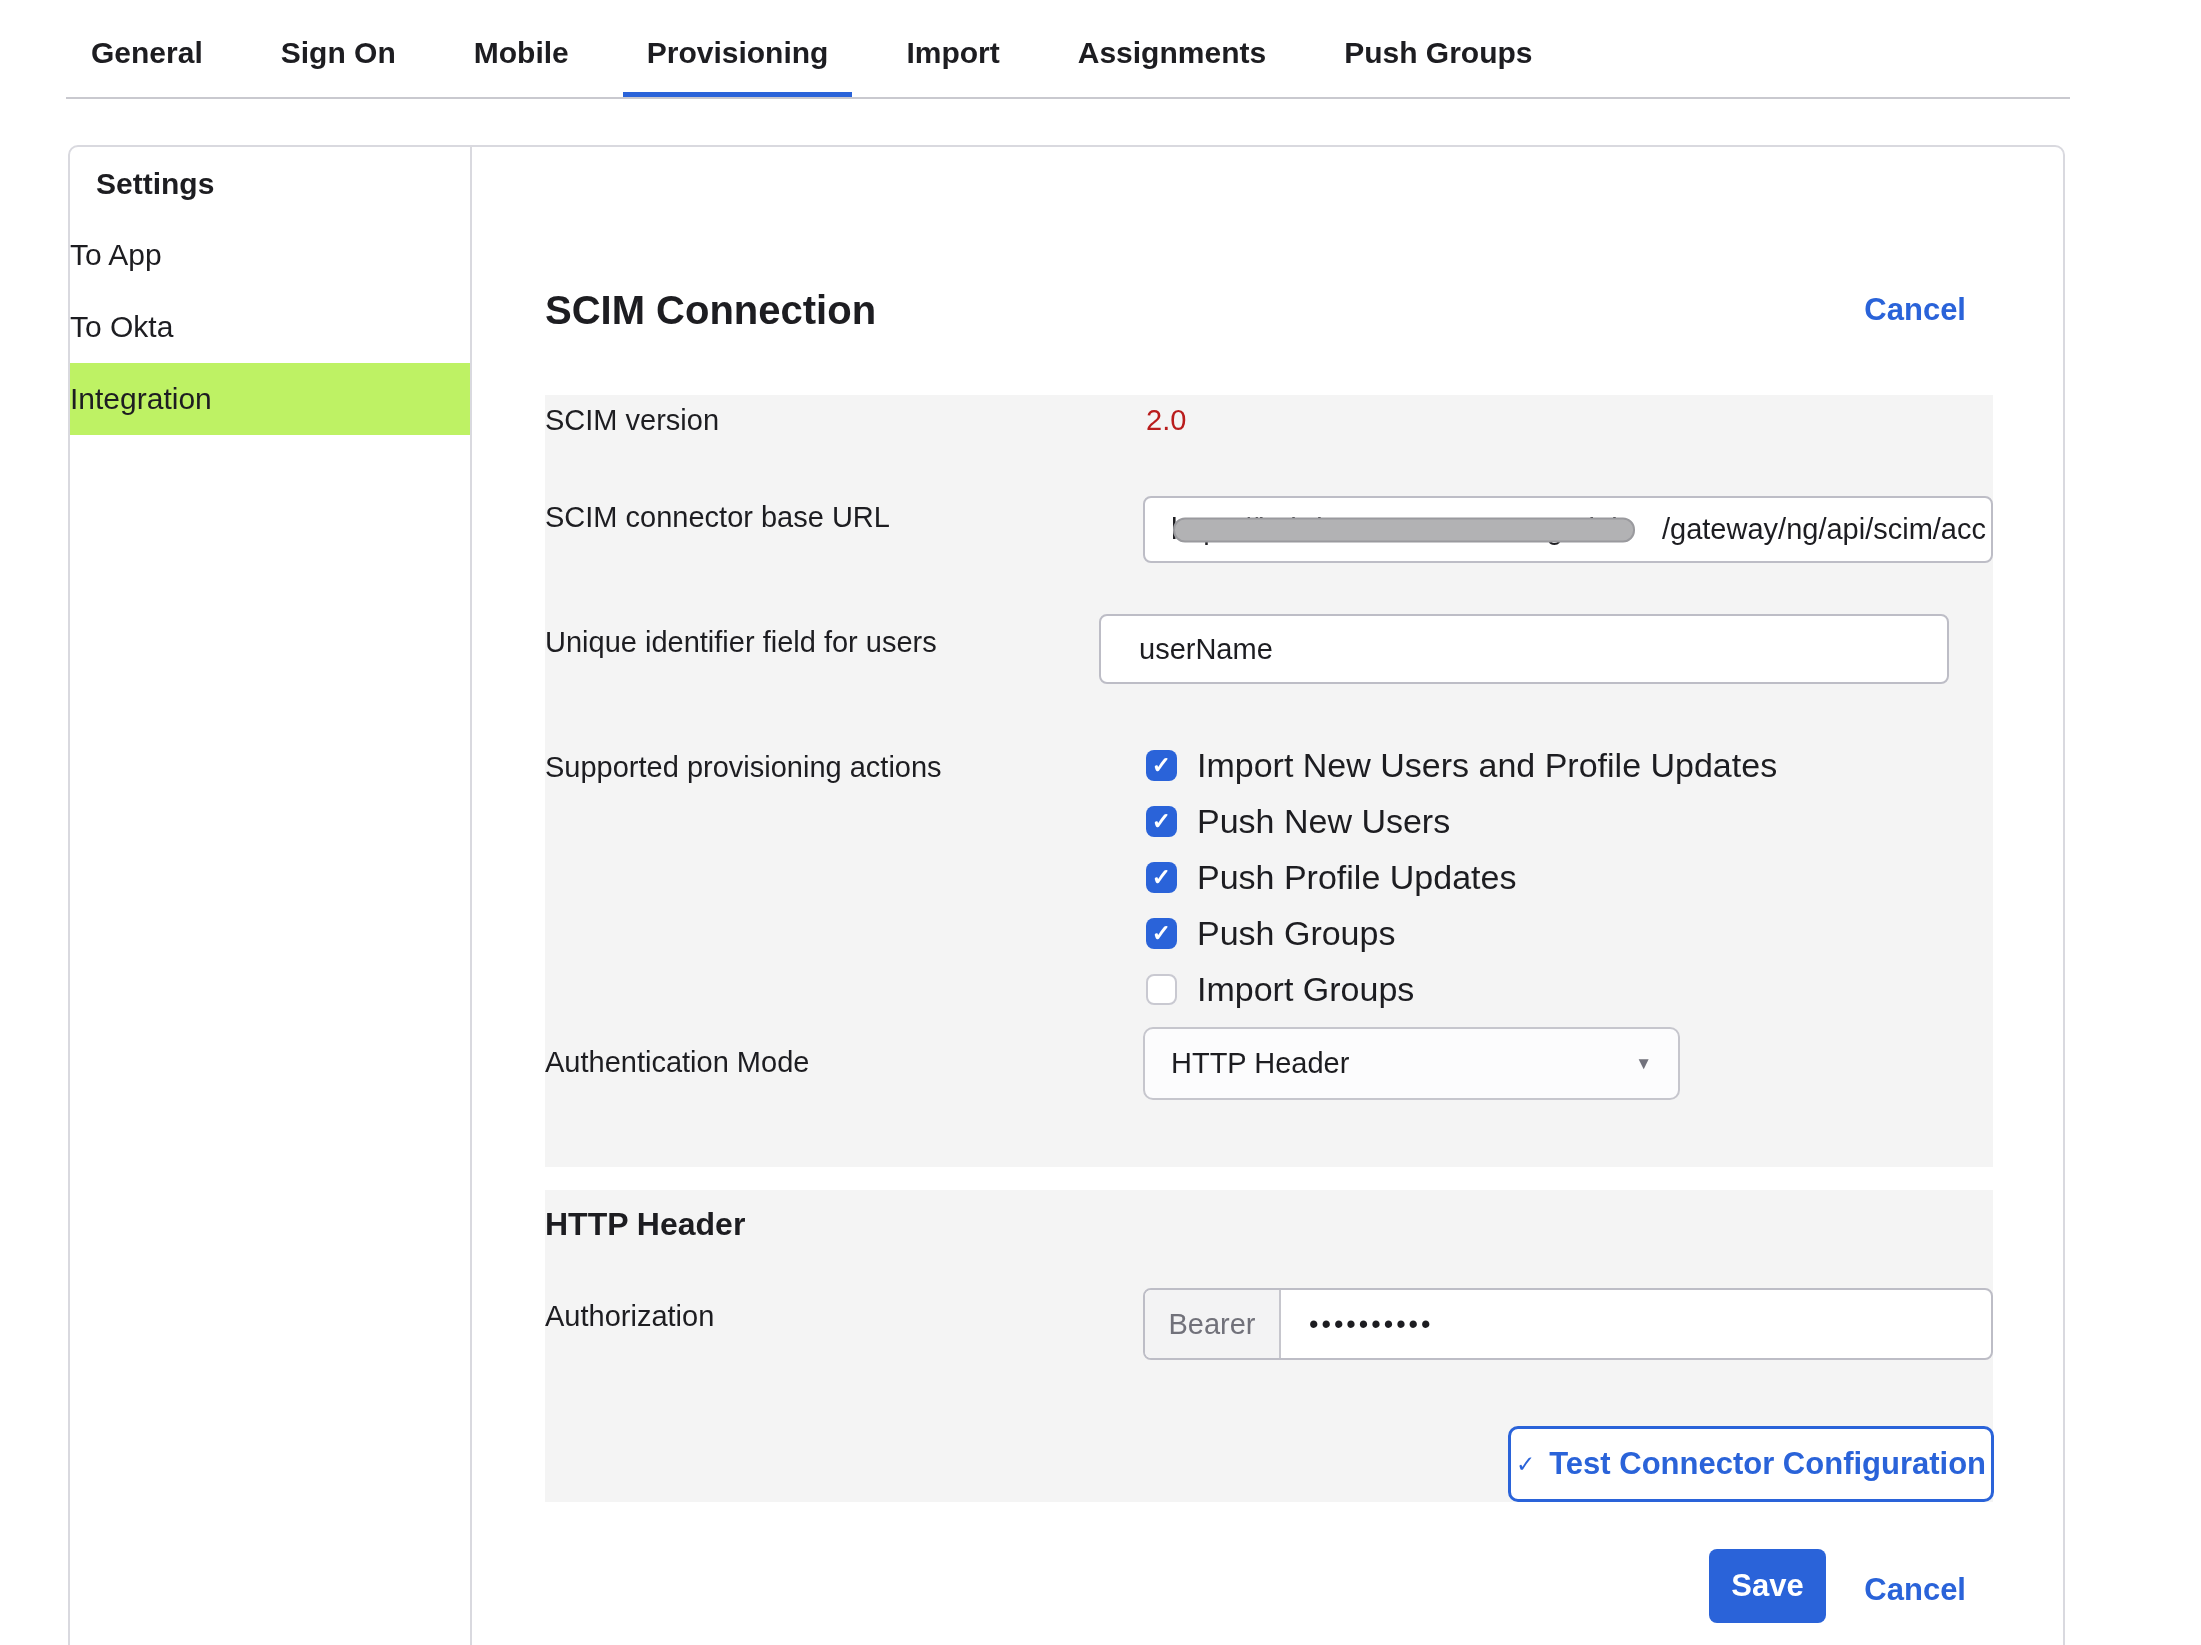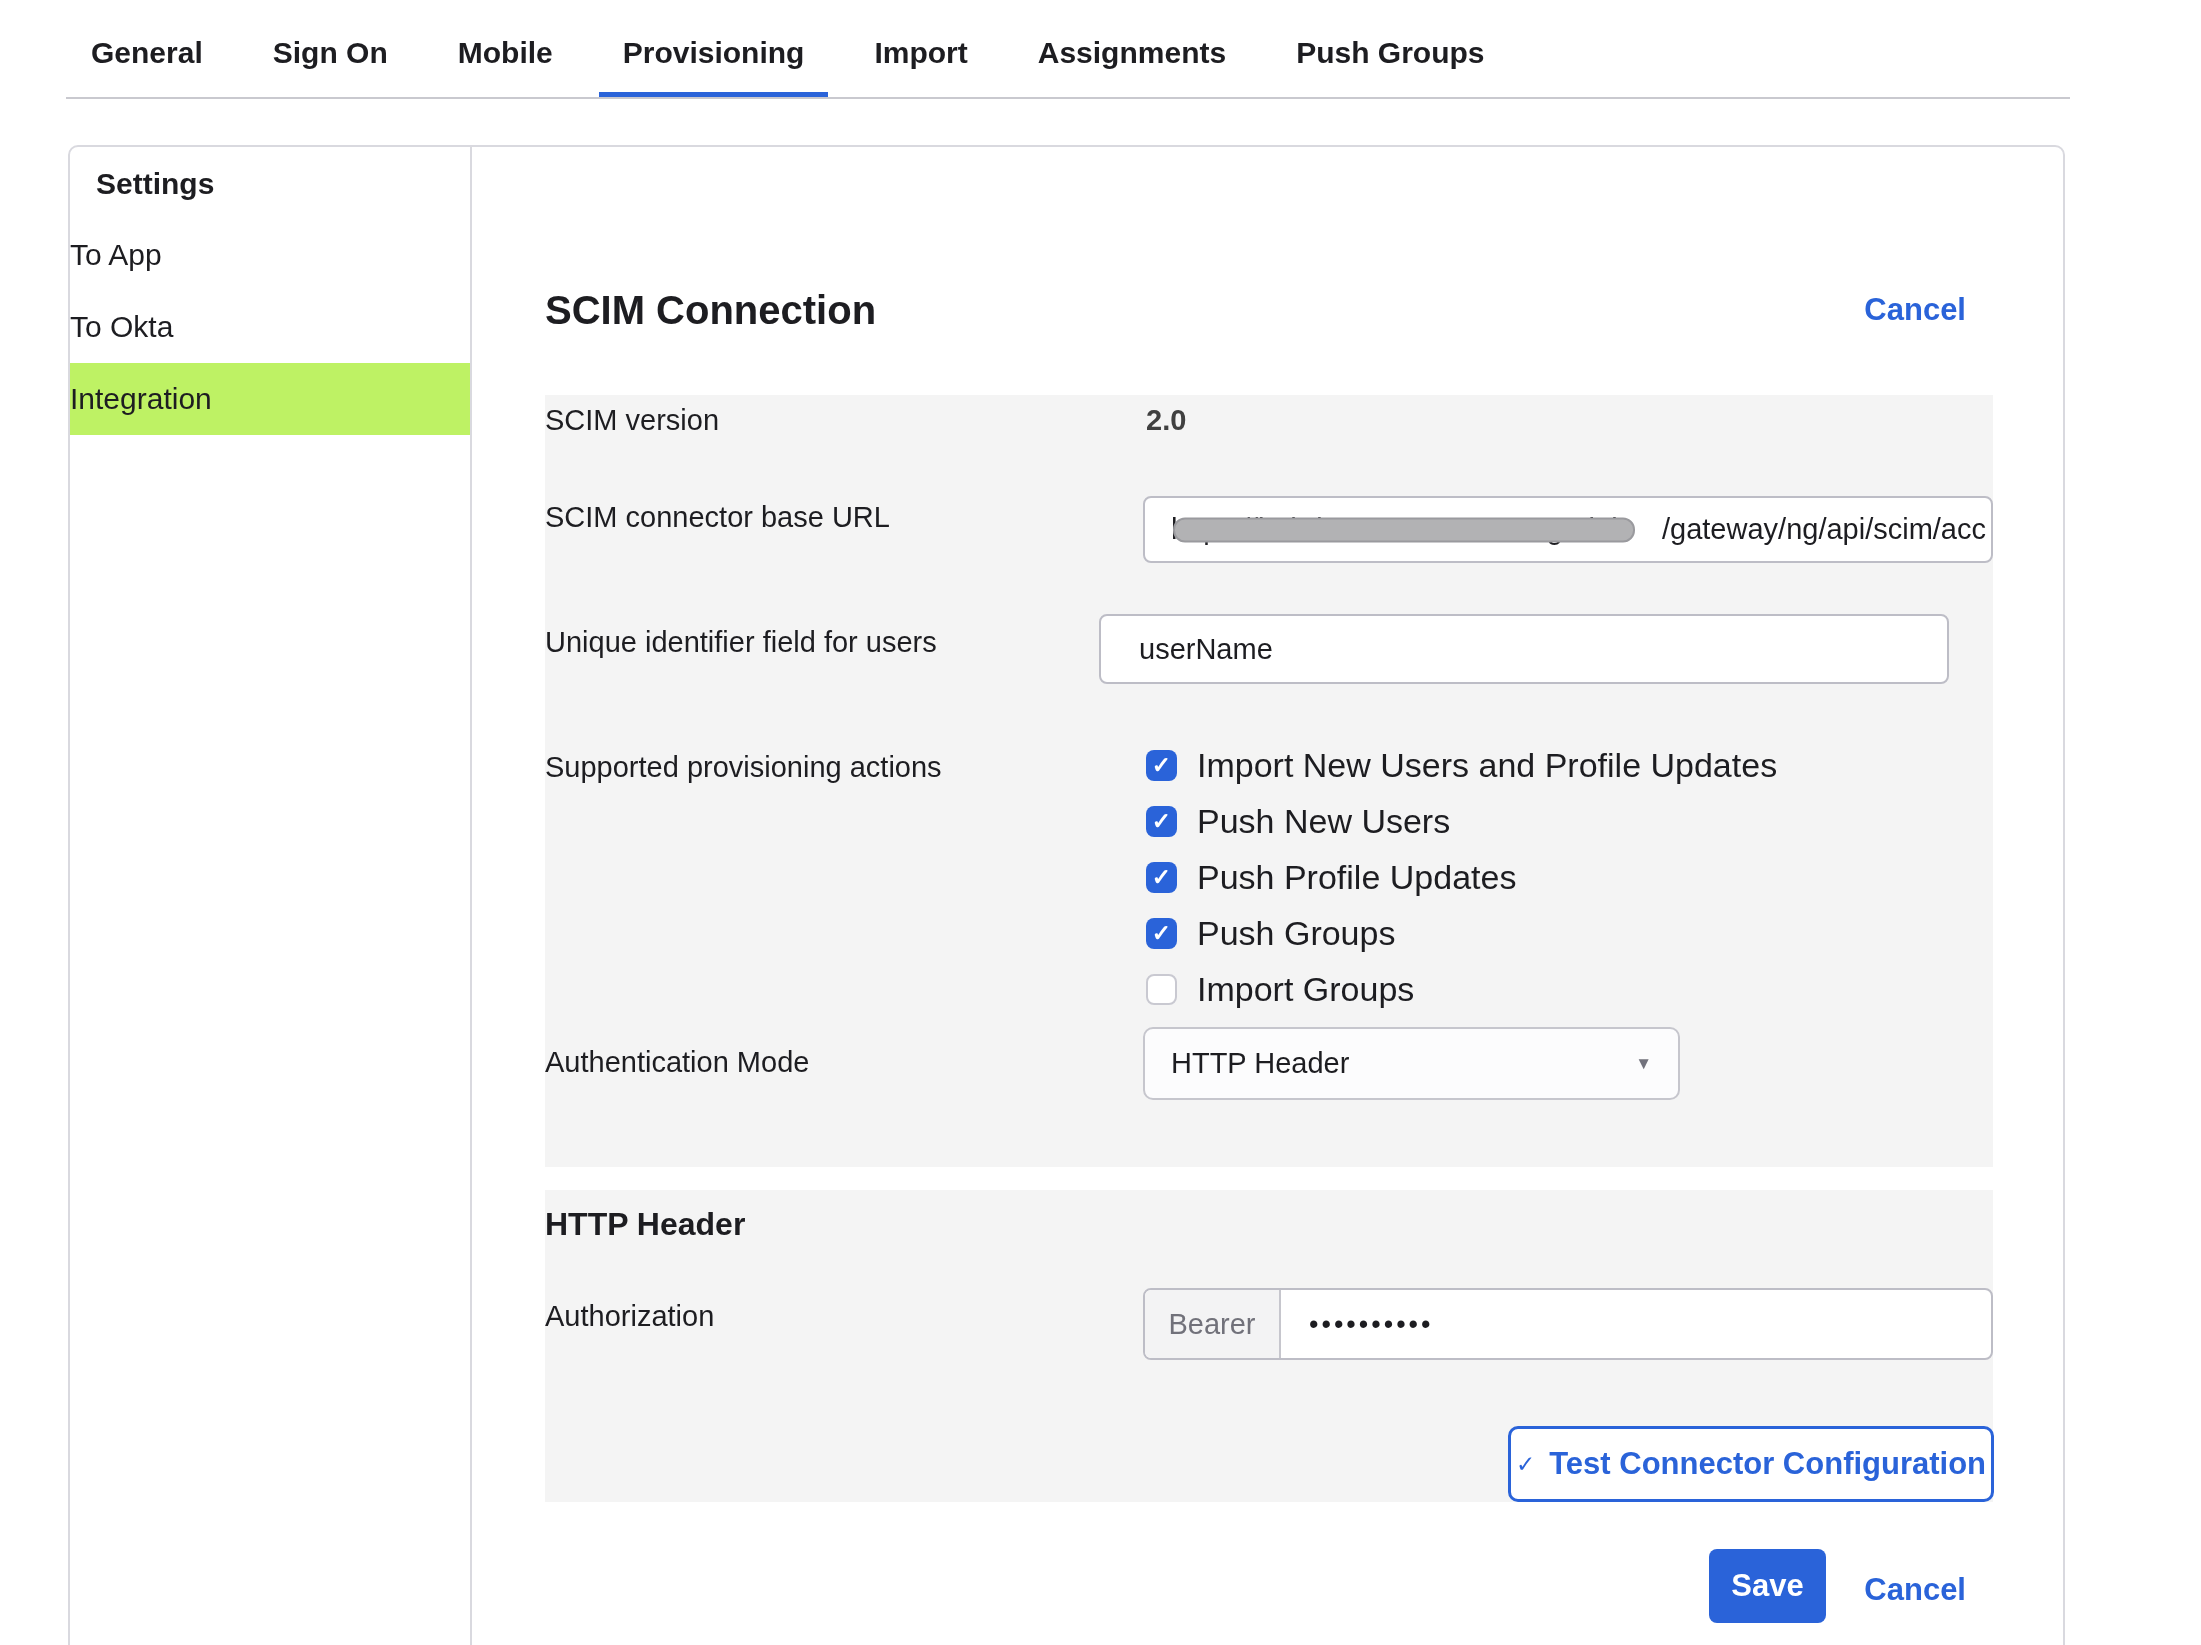--- a/index.html
+++ b/index.html
@@ -6,21 +6,21 @@
   html,body { background:#ffffff; }
   body { font-family:"Liberation Sans", sans-serif; color:#1d1d21; }
   #page {
     position:relative; width:2201px; height:1645px;
     background:#ffffff; overflow:hidden;
   }
 
   
   .tabbar {
     position:absolute; left:66px; top:0; width:2004px; height:99px;
-    display:flex; align-items:stretch; gap:22px; padding-left:1px;
+    display:flex; align-items:stretch; gap:30px; padding-left:1px;
     border-bottom:2px solid #c9c9cf;
   }
   .tab {
     display:flex; align-items:center; padding:0 24px;
     font-size:30px; font-weight:600; color:#1d1d21; cursor:pointer;
     border-bottom:5px solid transparent; padding-top:14px;
   }
   .tab.active { border-bottom-color:#2a63d9; }
 
   
@@ -43,21 +43,21 @@
     font-size:30px; color:#1d1d21; cursor:pointer;
   }
   .side-item.selected { background:#bef264; }
 
   
   .abs { position:absolute; }
   .h1 { font-size:40px; font-weight:700; color:#1d1d21; }
   .link { color:#2a63d9; font-weight:700; font-size:31px; cursor:pointer; }
   .graybg { background:#f4f4f4; }
   .label { font-size:29px; color:#1d1d21; }
-  .value { font-size:29px; color:#404040;font-weight:bold; }
+  .value { font-size:29px; color:#b91c1c; }
 
   .input {
     background:#ffffff; border:2px solid #bdbdc6; border-radius:8px;
     display:flex; align-items:center; overflow:hidden; white-space:nowrap;
     font-size:29px; color:#1d1d21;
   }
   .url-input { padding-left:26px; position:relative;gap:25px; }
   .url-head {
     display:inline-block; width:466px; overflow:hidden; position:relative;
     flex:0 0 466px;

